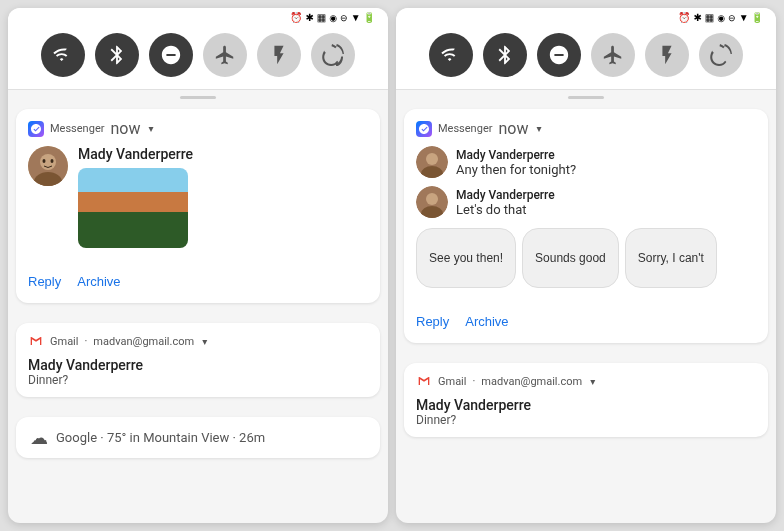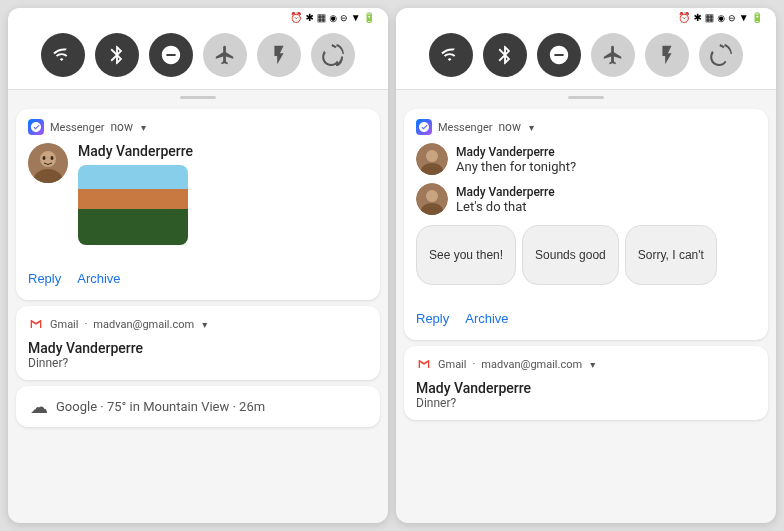--- a/index.html
+++ b/index.html
@@ -68,21 +68,21 @@
       margin: 6px auto 4px;
     }
 
     
     .notifications-area {
       flex: 1;
       overflow-y: auto;
       padding: 6px 8px;
       display: flex;
       flex-direction: column;
-      gap: 6px;
+      gap: 20px;
     }
 
     .notif-card {
       background: #fff;
       border-radius: 12px;
       padding: 10px 12px;
       box-shadow: 0 1px 3px rgba(0,0,0,0.1);
     }
 
     .notif-header {
@@ -94,21 +94,21 @@
     .notif-app-icon {
       width: 16px;
       height: 16px;
       border-radius: 3px;
     }
     .notif-app-name {
       font-size: 11px;
       color: #555;
     }
     .notif-time {
-      font-size: 12px;
+      font-size: 16px;
       color: #555;
     }
     .notif-chevron {
       font-size: 10px;
       color: #555;
       margin-left: 2px;
     }
 
     
     .messenger-notif-left {

